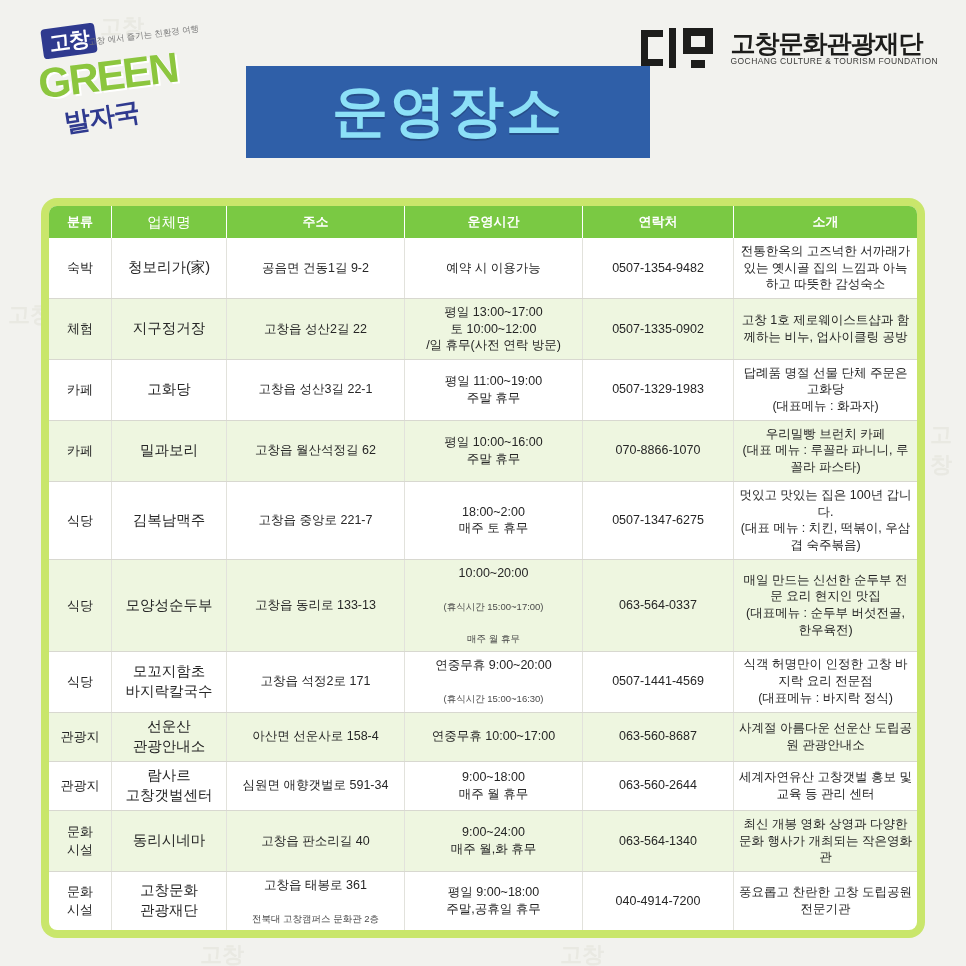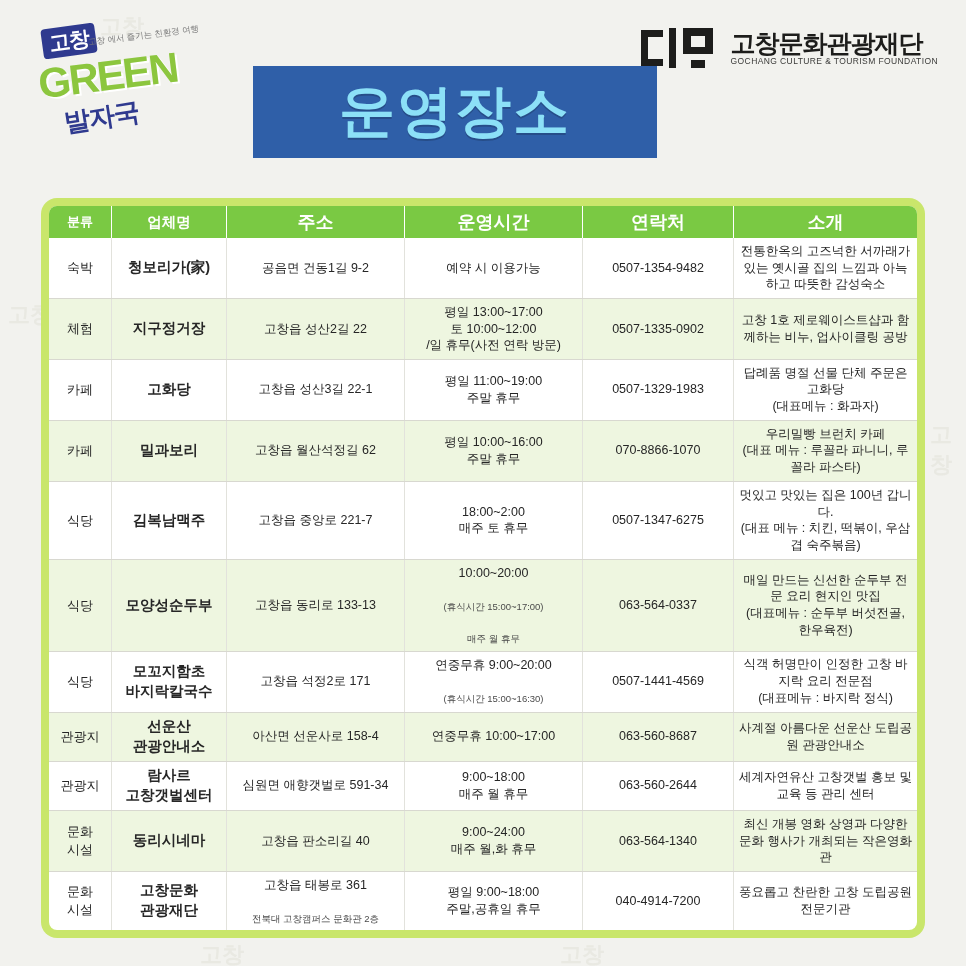--- a/index.html
+++ b/index.html
@@ -59,54 +59,54 @@
   .mark .b6{left:42px;top:0;width:8px;height:26px;}
   .mark .b7{left:64px;top:0;width:8px;height:26px;}
   .mark .b8{left:42px;top:19px;width:30px;height:7px;}
   .mark .b9{left:50px;bottom:0;width:14px;height:8px;}
   .foundation{line-height:1.15;}
   .foundation .kr{font-size:25px;font-weight:bold;color:#1d1d1b;letter-spacing:-1px;}
   .foundation .en{font-size:8.5px;color:#3a3a38;letter-spacing:.4px;}
 
   .title-box{
     position:absolute;left:246px;top:66px;width:404px;height:92px;
-    background:#2f5fa8;display:flex;align-items:center;justify-content:center;margin-left:7px;
+    background:#2f5fa8;display:flex;align-items:center;justify-content:center;
   }
   .title-box span{
     font-size:56px;font-weight:bold;color:#8ce0f7;letter-spacing:2px;
     text-shadow:0 2px 0 rgba(0,0,0,.18);
   }
 
   
   .card{
     position:absolute;left:41px;top:198px;width:884px;height:740px;
     background:#c9e66b;border-radius:16px;padding:8px;box-sizing:border-box;
   }
   table{
     width:100%;height:100%;border-collapse:collapse;
     background:#ffffff;border-radius:8px;overflow:hidden;
     table-layout:fixed;
   }
   thead th{
-    background:#7ac943;color:#ffffff;font-size:18px;font-weight:bold;
+    background:#7ac943;color:#ffffff;font-size:13px;font-weight:bold;
     height:30px;border-right:1px solid #ffffff;
   }
   thead th:last-child{border-right:none;}
   tbody td{
     border-bottom:1px solid #d8d8d0;
     border-right:1px solid #e2e2dc;
     text-align:center;vertical-align:middle;
     color:#262626;font-size:12.5px;line-height:1.35;
     padding:4px 5px;
   }
   tbody td:last-child{border-right:none;}
   tbody tr:last-child td{border-bottom:none;}
   tbody tr.alt td{background:#eef6e0;}
   .c-cat{width:60px;font-size:13px;}
-  .c-name{width:112px;font-weight:bold;font-size:14.5px;}
+  .c-name{width:112px;font-weight:normal;font-size:14.5px;}
   .c-addr{width:175px;}
   .c-time{width:175px;}
   .c-tel{width:148px;}
   .c-desc{}
   .sub{display:block;font-size:9.5px;color:#4a4a4a;margin-top:19px;}
 </style>
 </head>
 <body>
 
 <div class="page">

